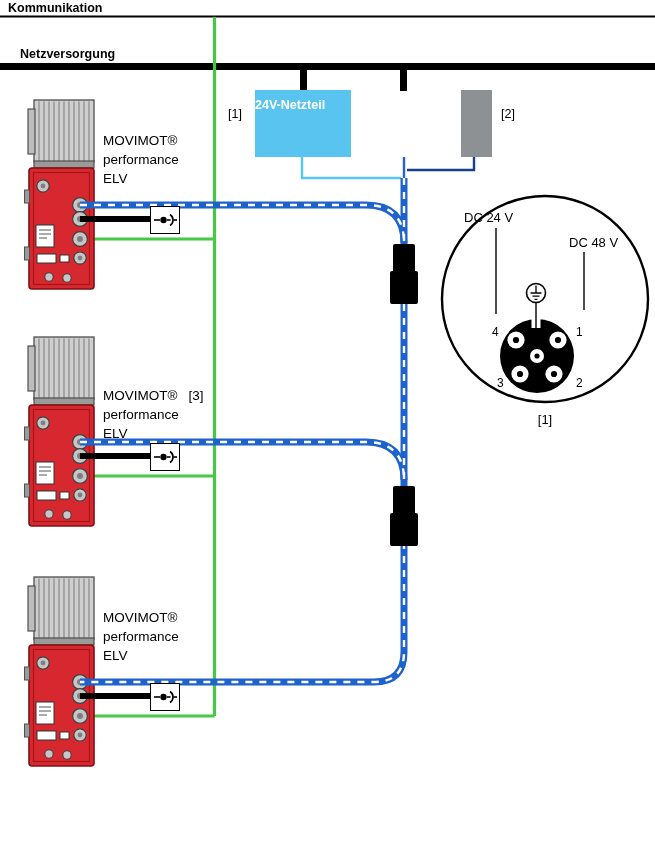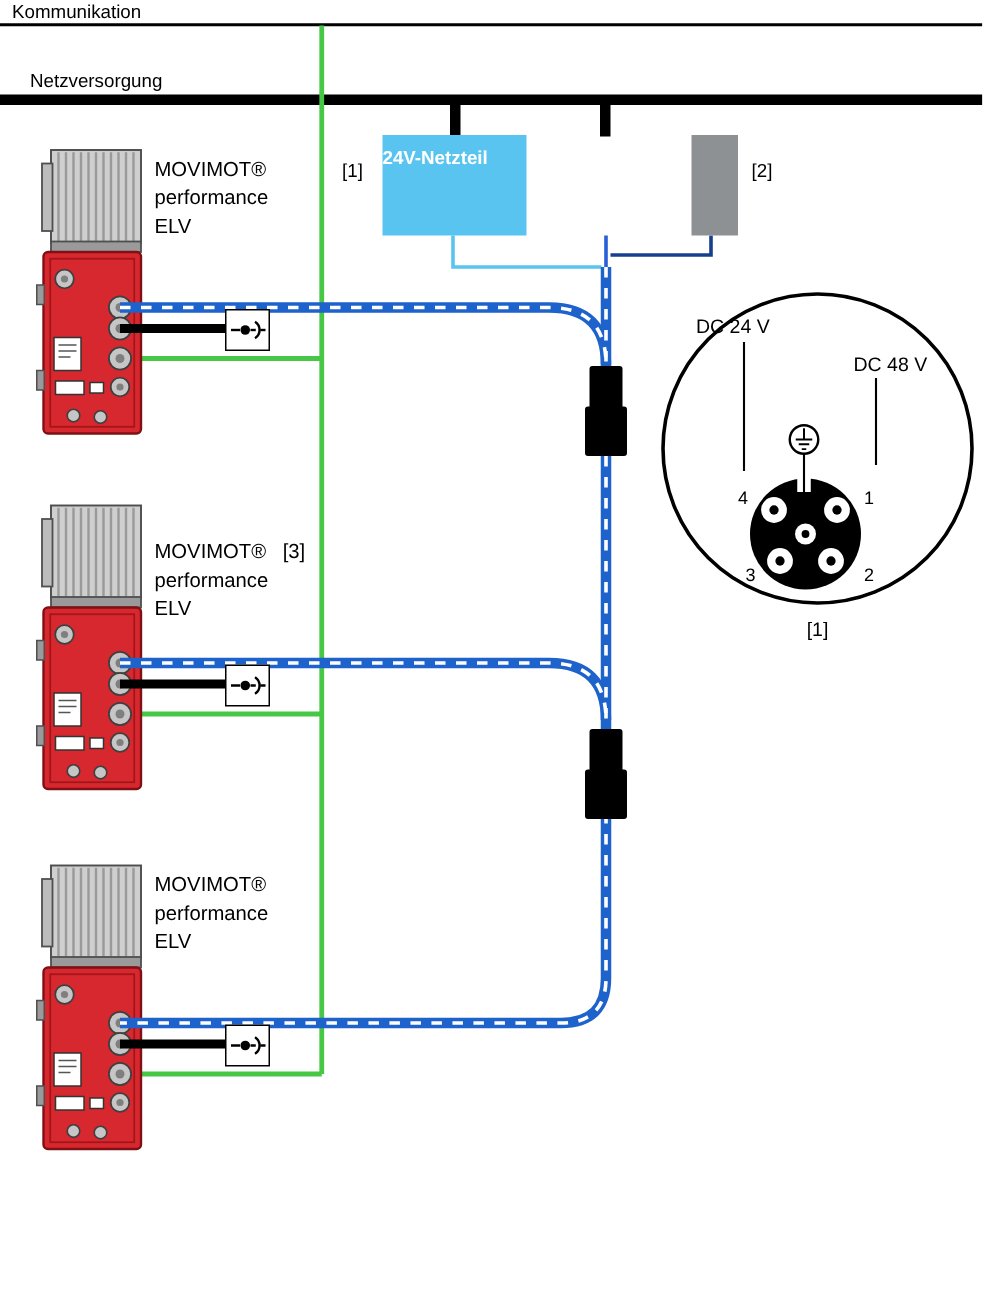--- a/index.html
+++ b/index.html
@@ -1,30 +1,30 @@
 <!DOCTYPE html>
 <html style="--green: #46c846; --cable-blue: #1e62cc; --psu24-blue: #5ac4f0; --psu48-blue: #2a5fd7; --device-red: #d7282f; --box-gray: #8d9194;"><head>
 <meta charset="utf-8">
 <style>
   html,body{margin:0;padding:0;background:#fff;}
   .canvas{
     position:relative;width:655px;height:865px;background:#fff;overflow:hidden;
     font-family:"Liberation Sans",sans-serif;color:#000;
   }
   .wiring{position:absolute;left:0;top:0;width:655px;height:865px;}
-  .toplabel{position:absolute;font-size:12.5px;line-height:15px;white-space:nowrap;}
+  .toplabel{position:absolute;font-size:12.5px;line-height:15px;white-space:nowrap;font-weight:bold;}
   .reflabel{position:absolute;font-size:12.5px;line-height:15px;white-space:nowrap;}
   .psu{
     position:absolute;top:90px;height:67px;box-sizing:border-box;
     color:#fff;font-weight:bold;font-size:12.5px;text-align:left;padding-top:8px;
   }
   .psu24{left:255px;width:96px;background:var(--psu24-blue,#5ac4f0);}
   .psu48{left:356px;width:95px;background:var(--psu48-blue,#2a5fd7);}
   .graybox{position:absolute;left:461px;top:90px;width:31px;height:67px;background:var(--box-gray,#8d9194);}
-  .drive-label{position:absolute;left:103px;font-size:13.5px;line-height:19px;white-space:nowrap;}
+  .drive-label{position:absolute;left:103px;font-size:13.5px;line-height:19px;white-space:nowrap;margin-top:28px;}
   .drive-label .ref{margin-left:11px;}
   .plugbox{
     position:absolute;width:30px;height:28px;background:#fff;border:1.8px solid #000;
     box-sizing:border-box;display:flex;align-items:center;justify-content:center;
   }
   
   .bus{fill:#000;}
   .green-net{stroke:var(--green,#46c846);stroke-width:3.2;fill:none;}
   .black-cable{stroke:#000;stroke-width:6;fill:none;}
   .cable-core{stroke:var(--cable-blue,#1e62cc);stroke-width:7;fill:none;}

